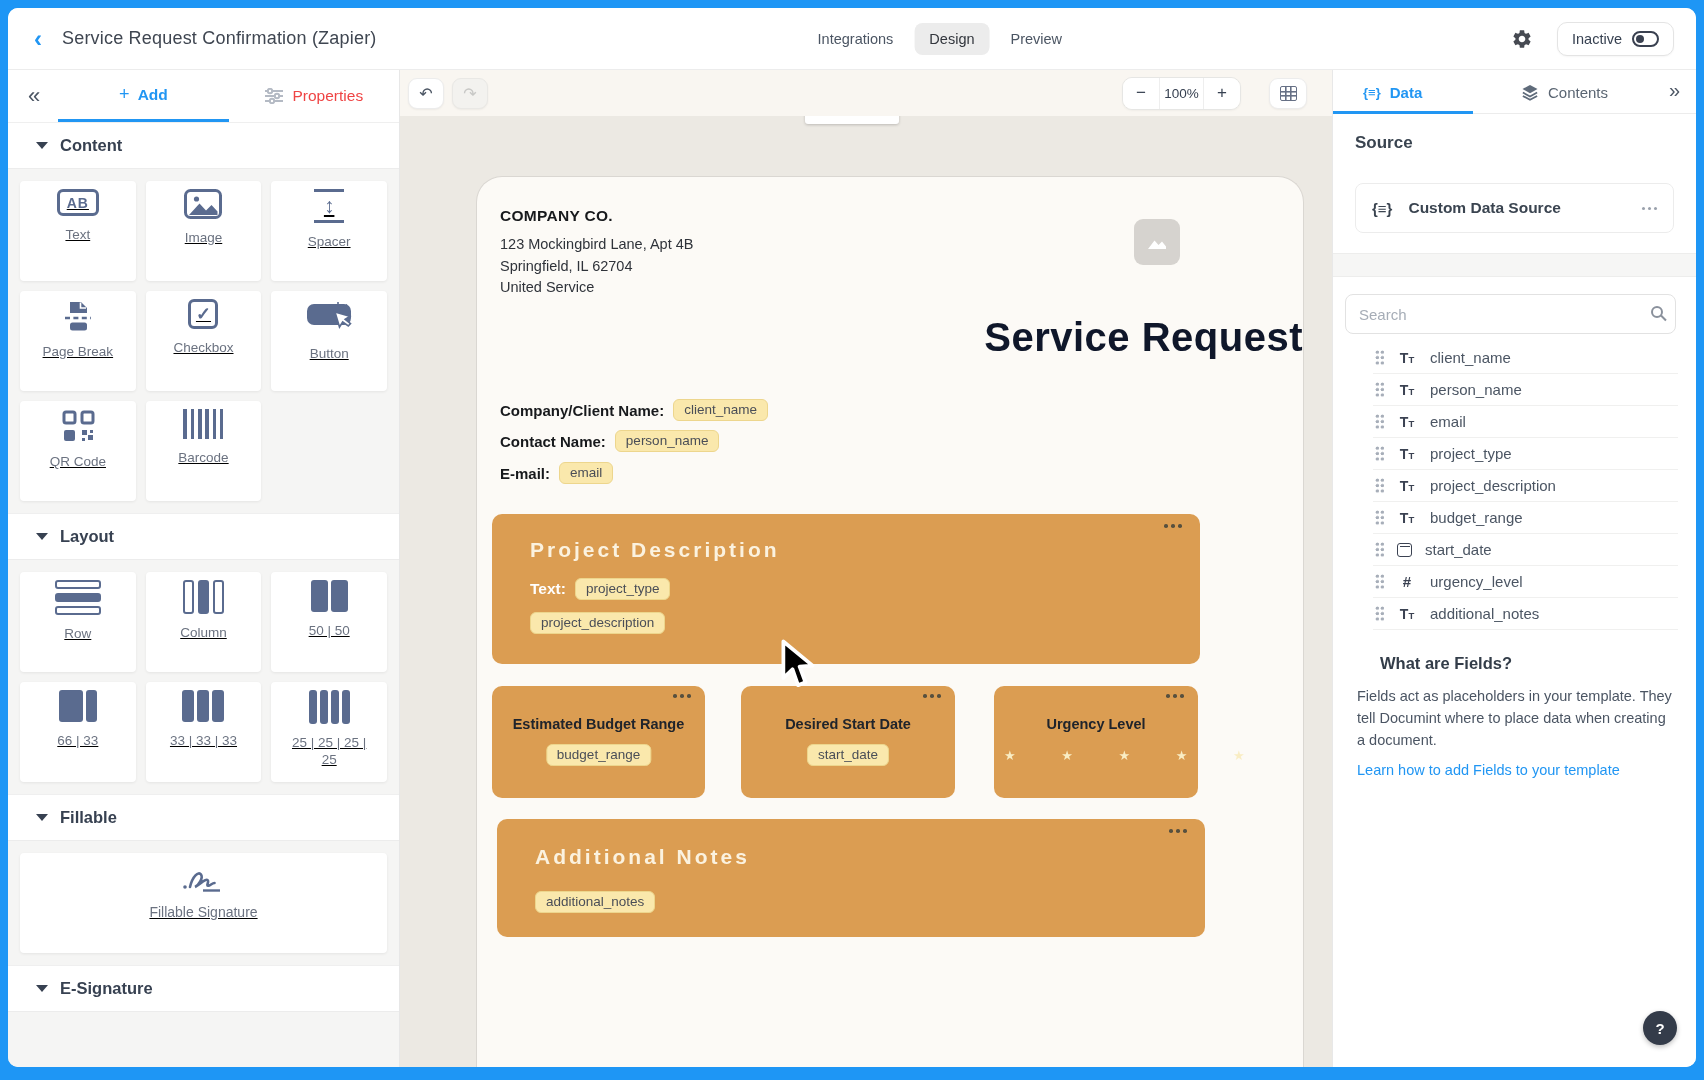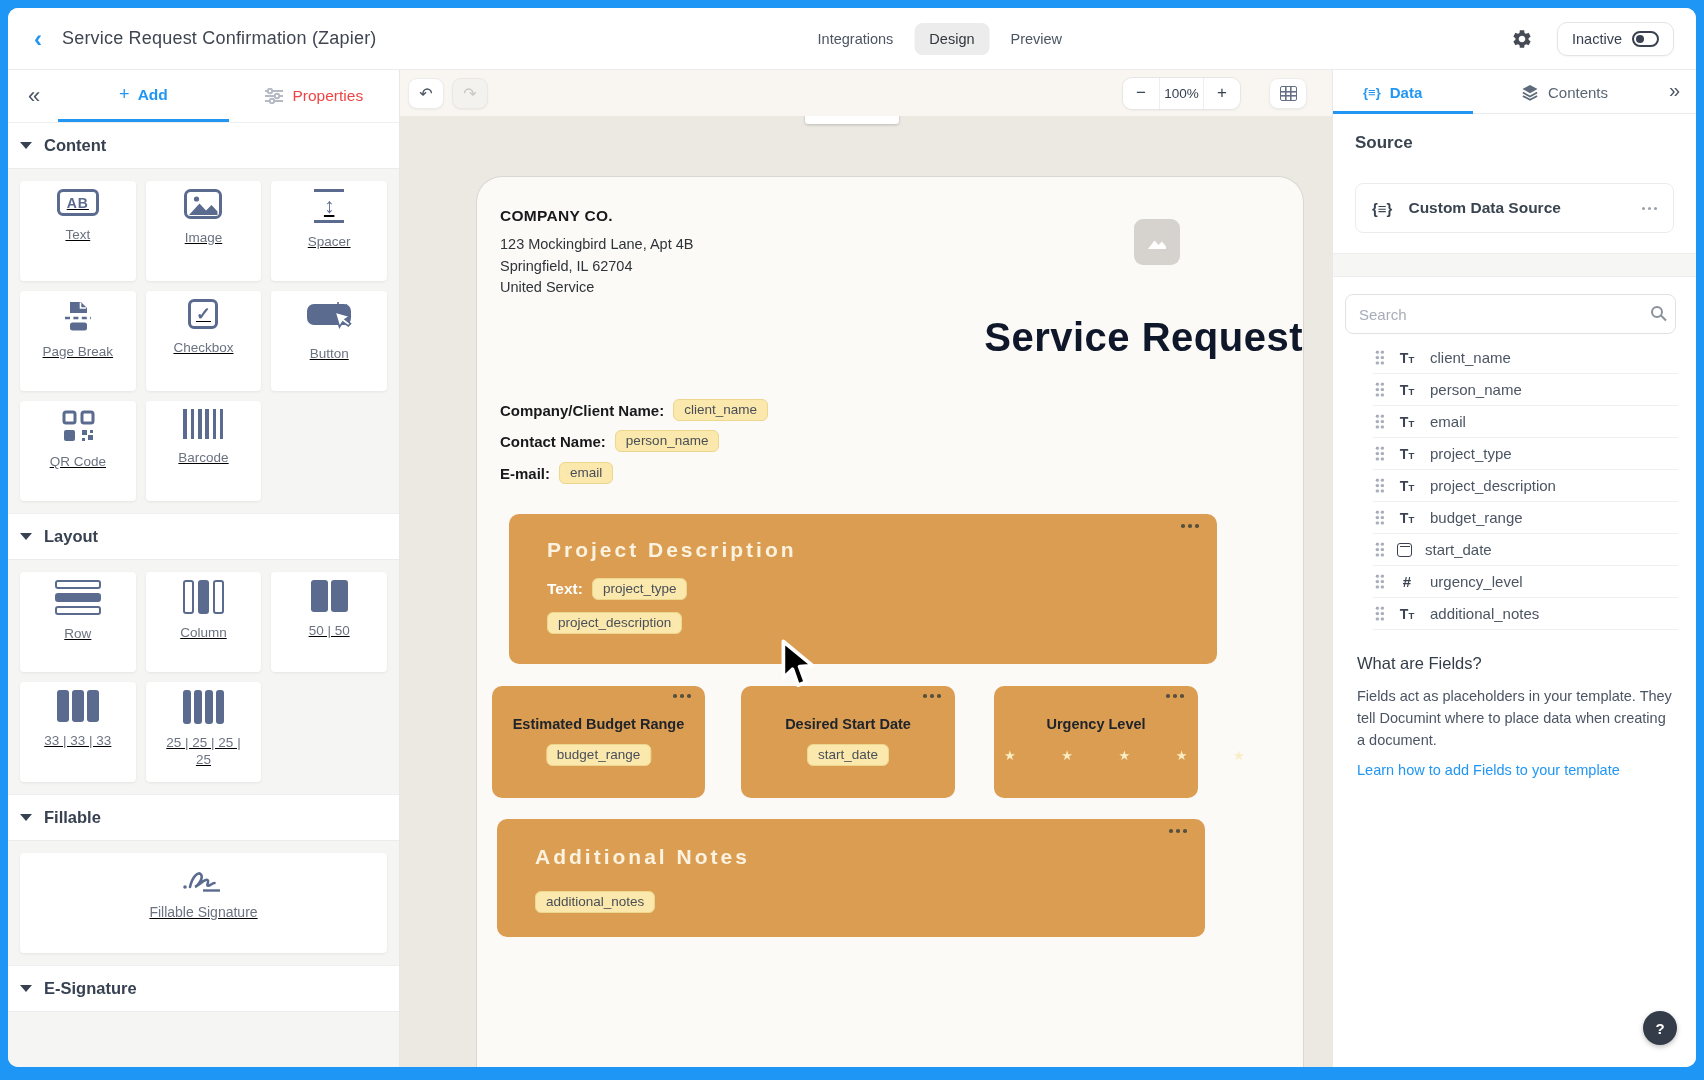--- a/index.html
+++ b/index.html
@@ -23,21 +23,21 @@
   .body{flex:1;display:flex;min-height:0;}
 
   
   .left{width:392px;background:#f5f5f4;border-right:1px solid #e7e7e7;display:flex;flex-direction:column;overflow:hidden;flex:0 0 auto;}
   .ltabs{height:52px;background:#fff;display:flex;align-items:stretch;flex:0 0 auto;}
   .chev-left{align-self:center;color:#4b5563;font-size:22px;padding:0 18px 0 20px;cursor:pointer;}
   .ltab{flex:1;display:flex;align-items:center;justify-content:center;gap:8px;font-size:15.5px;cursor:pointer;position:relative;}
   .ltab.add{color:#2196F3;font-weight:600;border-bottom:3px solid #2196F3;}
   .plus-ic::before{content:"+";font-size:18px;font-weight:400;}
   .ltab.props{color:#ef4444;}
-  .sec-head{background:#fff;border-top:1px solid #efefef;border-bottom:1px solid #ececec;padding:13px 12px;display:flex;align-items:center;gap:12px;flex:0 0 auto;}
+  .sec-head{background:#fff;border-top:1px solid #efefef;border-bottom:1px solid #ececec;padding:13px 28px;display:flex;align-items:center;gap:12px;flex:0 0 auto;}
   .sec-head .tri{width:0;height:0;border-left:6px solid transparent;border-right:6px solid transparent;border-top:7px solid #374151;}
   .sec-head .sec-title{font-size:16.5px;font-weight:600;color:#374151;}
   .grid3{display:grid;grid-template-columns:repeat(3,1fr);gap:10px;padding:12px;}
   .grid1{display:grid;grid-template-columns:1fr;gap:10px;padding:12px;}
   .card{background:#fff;border-radius:4px;box-shadow:0 1px 3px rgba(0,0,0,.07);min-height:100px;display:flex;flex-direction:column;align-items:center;justify-content:flex-start;gap:11px;padding:8px 4px;cursor:pointer;text-decoration:underline;}
   .card-label{font-size:13.5px;color:#6b7280;text-align:center;line-height:1.25;}
   .ic-text{width:42px;height:27px;border:3px solid #5a6b8f;border-radius:6px;display:flex;align-items:center;justify-content:center;font-weight:700;font-size:14px;color:#5a6b8f;letter-spacing:1px;}
   .ic-text::before{content:"AB";}
   .ic-spacer{width:30px;height:34px;border-top:3px solid #5a6b8f;border-bottom:3px solid #5a6b8f;display:flex;align-items:center;justify-content:center;color:#5a6b8f;font-size:21px;font-weight:700;}
   .ic-spacer::before{content:"↕";}
@@ -115,21 +115,21 @@
   .frow{display:flex;align-items:center;gap:13px;padding:7px 2px;border-bottom:1px solid #f0f0ef;cursor:grab;}
   .drag{width:9px;height:16px;background:radial-gradient(circle at 2.2px 2.2px,#a7aeb9 1.5px,transparent 1.9px);background-size:5px 5.4px;flex:0 0 auto;}
   .f-type{width:20px;display:flex;align-items:baseline;justify-content:center;flex:0 0 auto;}
   .f-type[data-type="text"]::before{content:"T";font-weight:700;font-size:14px;color:#3b4252;}
   .f-type[data-type="text"]::after{content:"T";font-weight:700;font-size:9.5px;color:#3b4252;}
   .f-type[data-type="number"]::before{content:"#";font-weight:700;font-size:15px;color:#3b4252;}
   .f-type[data-type="date"]{width:15px;height:14px;border:1.8px solid #3b4252;border-radius:3px;position:relative;align-self:center;}
   .f-type[data-type="date"]::before{content:"";position:absolute;left:1.5px;right:1.5px;top:2px;height:1.8px;background:#3b4252;}
   .f-name{font-size:15px;color:#4b5563;}
   .info{padding:24px 24px 0;flex:0 0 auto;}
-  .info-head{font-size:16.5px;font-weight:400;color:#333d49;margin-bottom:13px;}
+  .info-head{font-size:16.5px;font-weight:700;color:#333d49;margin-bottom:13px;margin-left:23px;}
   .info-body{font-size:14.5px;color:#4b5563;line-height:1.5;}
   .info-link{display:block;margin-top:11px;font-size:14.5px;color:#2196F3;cursor:pointer;text-decoration:none;}
   .help-btn{position:absolute;right:19px;bottom:22px;width:34px;height:34px;border-radius:50%;background:#343c4a;color:#fff;font-size:15px;font-weight:700;display:flex;align-items:center;justify-content:center;box-shadow:0 2px 5px rgba(0,0,0,.25);cursor:pointer;}
 </style>
 </head>
 <body>
 
 <div class="frame">
   <div class="app">
 
@@ -266,20 +266,27 @@
           </div>
           <div class="card">
             <span class="ic-split">
                 <i class="w17"></i>
                 <i class="w17"></i>
               </span>
             <span class="card-label">50 | 50</span>
           </div>
           <div class="card">
             <span class="ic-split">
+                <i class="w24"></i>
+                <i class="w11"></i>
+              </span>
+            <span class="card-label">66 | 33</span>
+          </div>
+          <div class="card">
+            <span class="ic-split">
                 <i class="w12"></i>
                 <i class="w12"></i>
                 <i class="w12"></i>
               </span>
             <span class="card-label">33 | 33 | 33</span>
           </div>
           <div class="card">
             <span class="ic-split">
                 <i class="w8"></i>
                 <i class="w8"></i>
@@ -347,21 +354,21 @@
             </div>
             <div class="docrow" style="top:253px;">
               <span class="doclabel">Contact Name:</span>
               <span class="pill">person_name</span>
             </div>
             <div class="docrow" style="top:285px;">
               <span class="doclabel">E-mail:</span>
               <span class="pill">email</span>
             </div>
 
-            <div class="obox" style="left:32px;top:337px;width:708px;height:150px;padding-left:20px;">
+            <div class="obox" style="left:15px;top:337px;width:708px;height:150px;padding-left:20px;">
               <span class="dots" style="right:18px;top:10px;">
                   <i></i>
                   <i></i>
                   <i></i>
                 </span>
               <div class="obox-title" style="position:absolute;left:38px;top:24px;">Project Description</div>
               <div class="typerow">
                 <span class="typelabel">Text:</span>
                 <span class="pill">project_type</span>
               </div>

